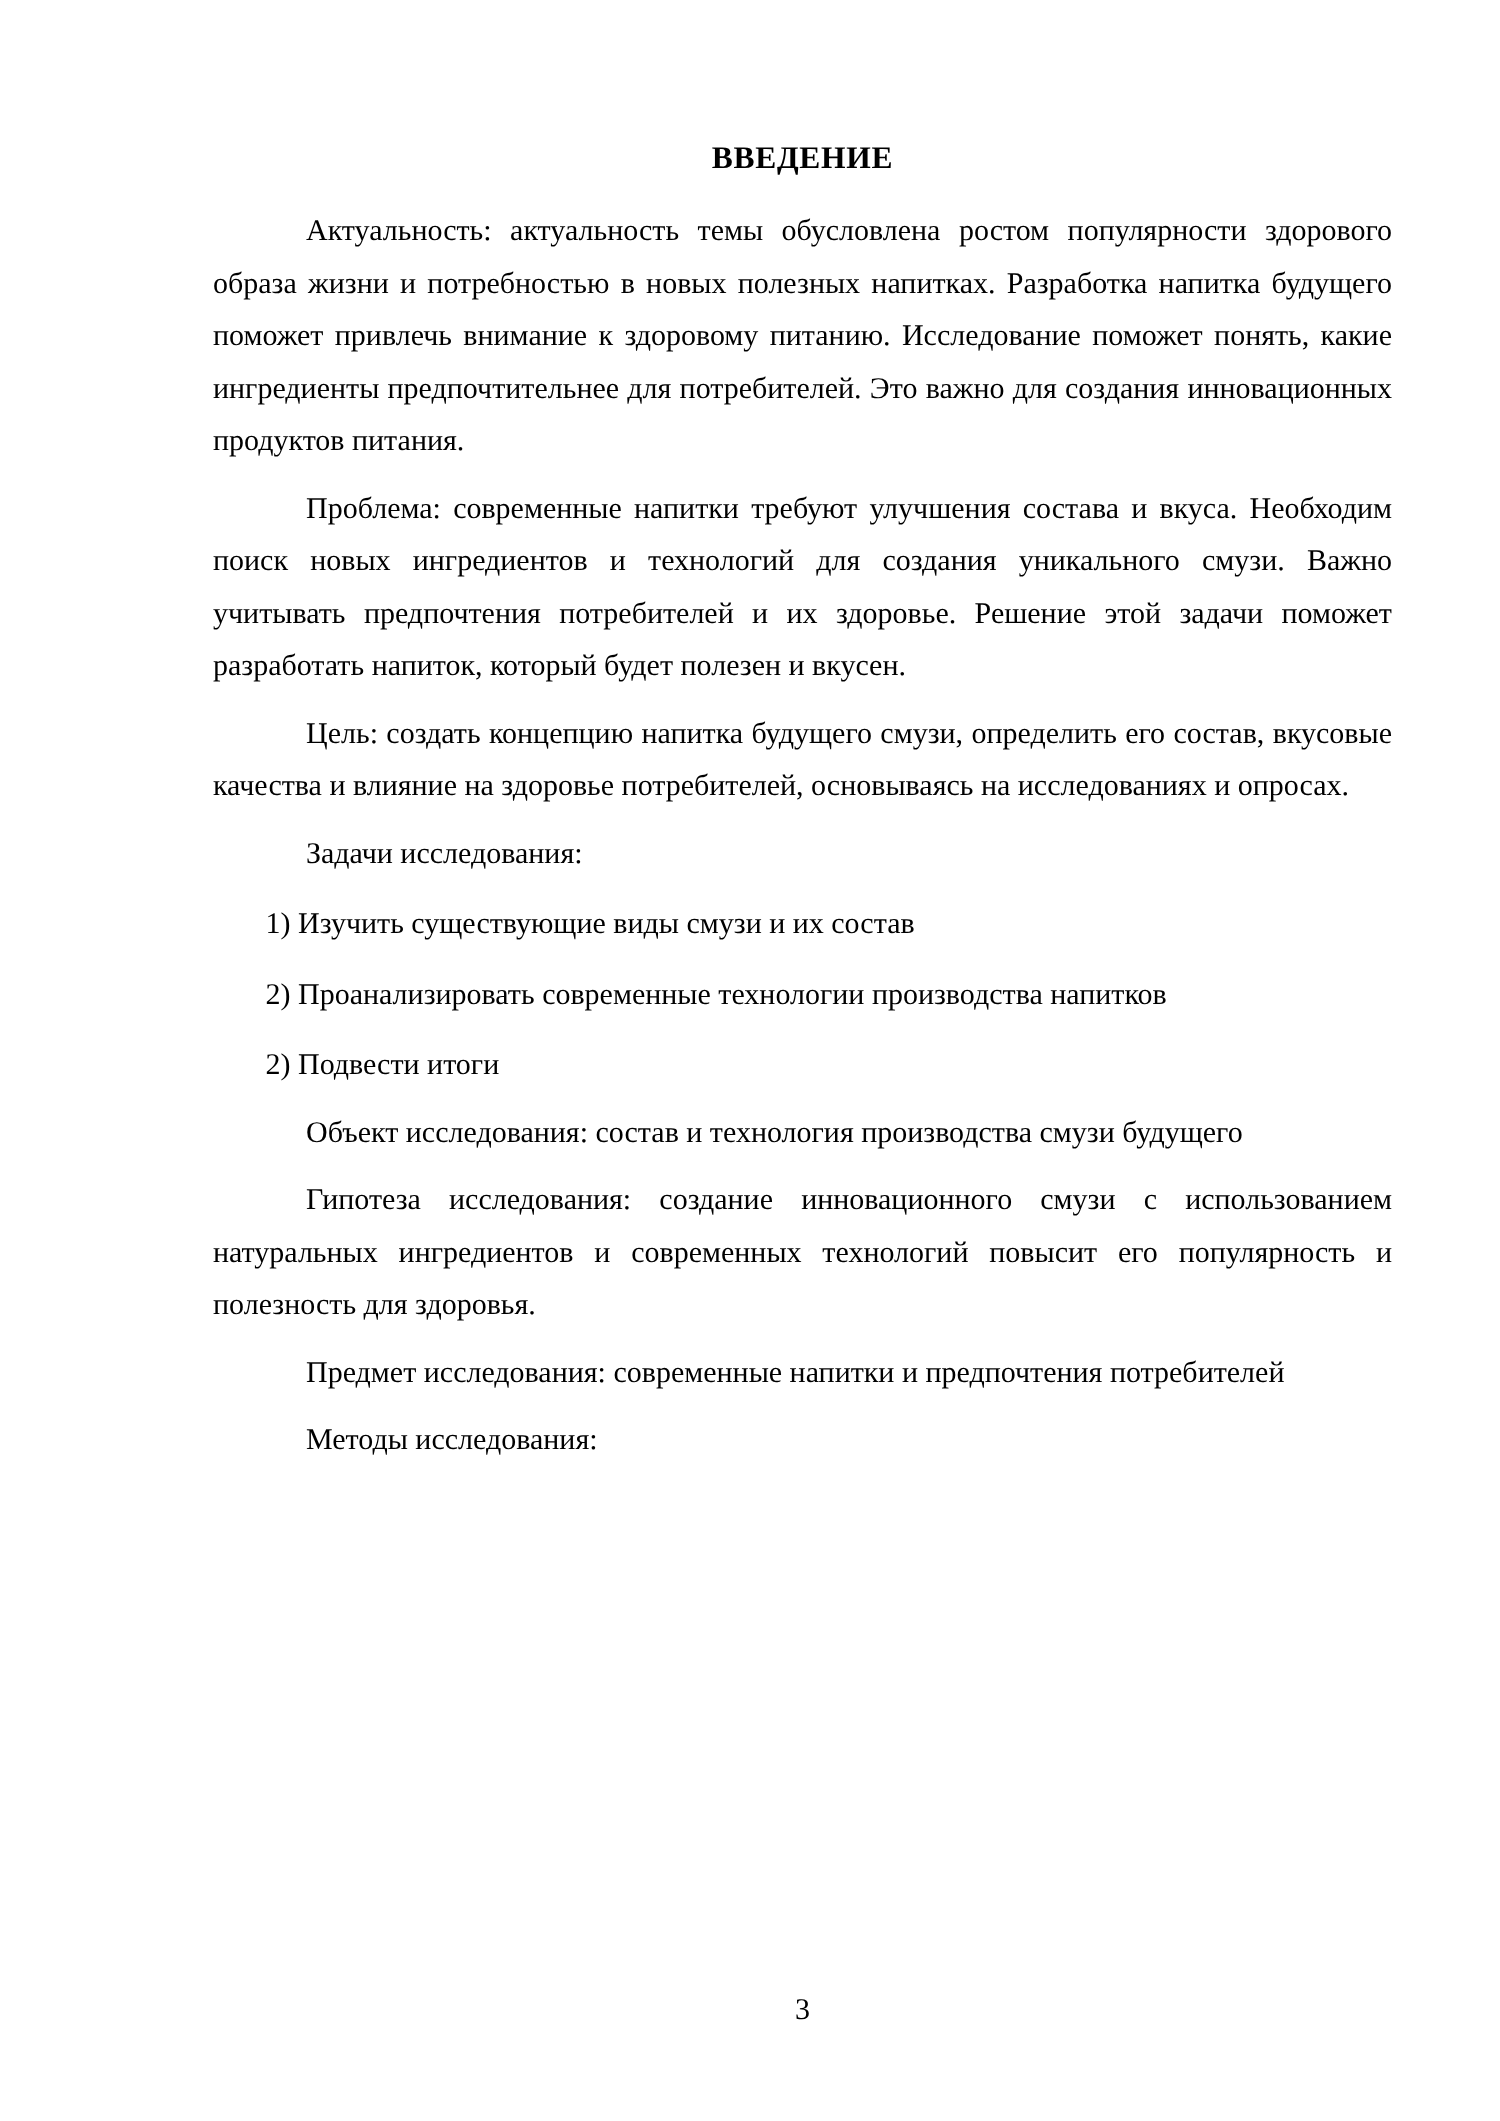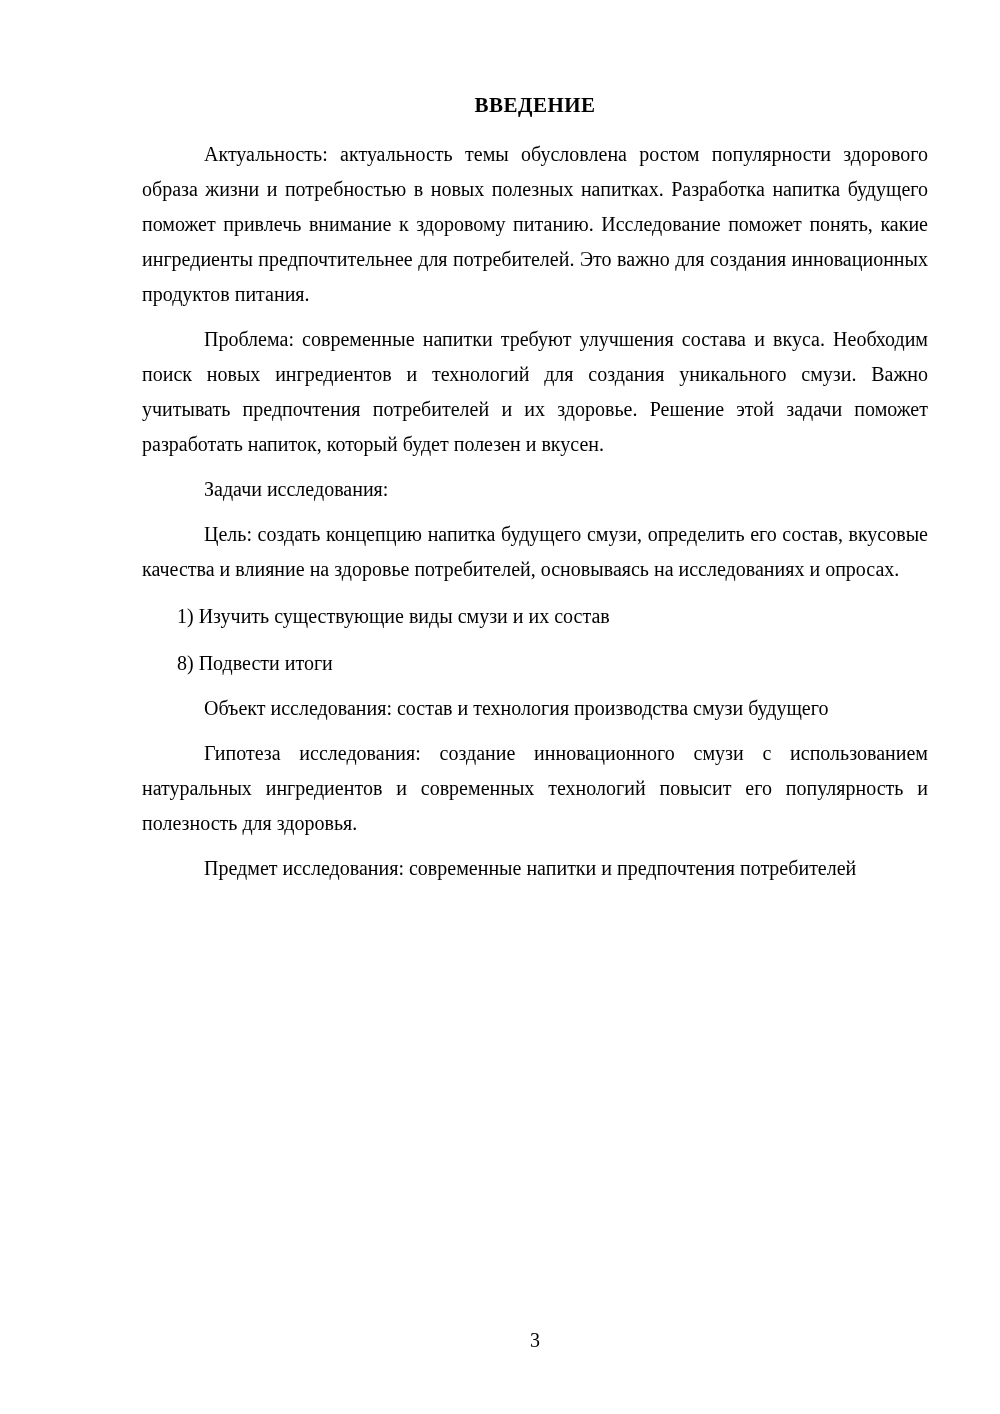--- a/index.html
+++ b/index.html
@@ -51,33 +51,35 @@
 <body>
 
 <div class="page">
 
   <h1 class="doc-title">ВВЕДЕНИЕ</h1>
 
   <p class="para">Актуальность: актуальность темы обусловлена ростом популярности здорового образа жизни и потребностью в новых полезных напитках. Разработка напитка будущего поможет привлечь внимание к здоровому питанию. Исследование поможет понять, какие ингредиенты предпочтительнее для потребителей. Это важно для создания инновационных продуктов питания.</p>
 
   <p class="para">Проблема: современные напитки требуют улучшения состава и вкуса. Необходим поиск новых ингредиентов и технологий для создания уникального смузи. Важно учитывать предпочтения потребителей и их здоровье. Решение этой задачи поможет разработать напиток, который будет полезен и вкусен.</p>
 
+  <p class="para">Цель: создать концепцию напитка будущего смузи, определить его состав, вкусовые качества и влияние на здоровье потребителей, основываясь на исследованиях и опросах.</p>
+
   <p class="para">Задачи исследования:</p>
-
-  <p class="para">Цель: создать концепцию напитка будущего смузи, определить его состав, вкусовые качества и влияние на здоровье потребителей, основываясь на исследованиях и опросах.</p>
 
   <p class="list-item">1) Изучить существующие виды смузи и их состав</p>
 
+  <p class="list-item">2) Проанализировать современные технологии производства напитков</p>
 
 
 
-  <p class="list-item">8) Подвести итоги</p>
+  <p class="list-item">2) Подвести итоги</p>
 
   <p class="para">Объект исследования: состав и технология производства смузи будущего</p>
 
   <p class="para">Гипотеза исследования: создание инновационного смузи с использованием натуральных ингредиентов и современных технологий повысит его популярность и полезность для здоровья.</p>
 
   <p class="para">Предмет исследования: современные напитки и предпочтения потребителей</p>
 
+  <p class="para">Методы исследования:</p>
 
   <div class="page-number">3</div>
 
 </div>
 
 </body></html>

